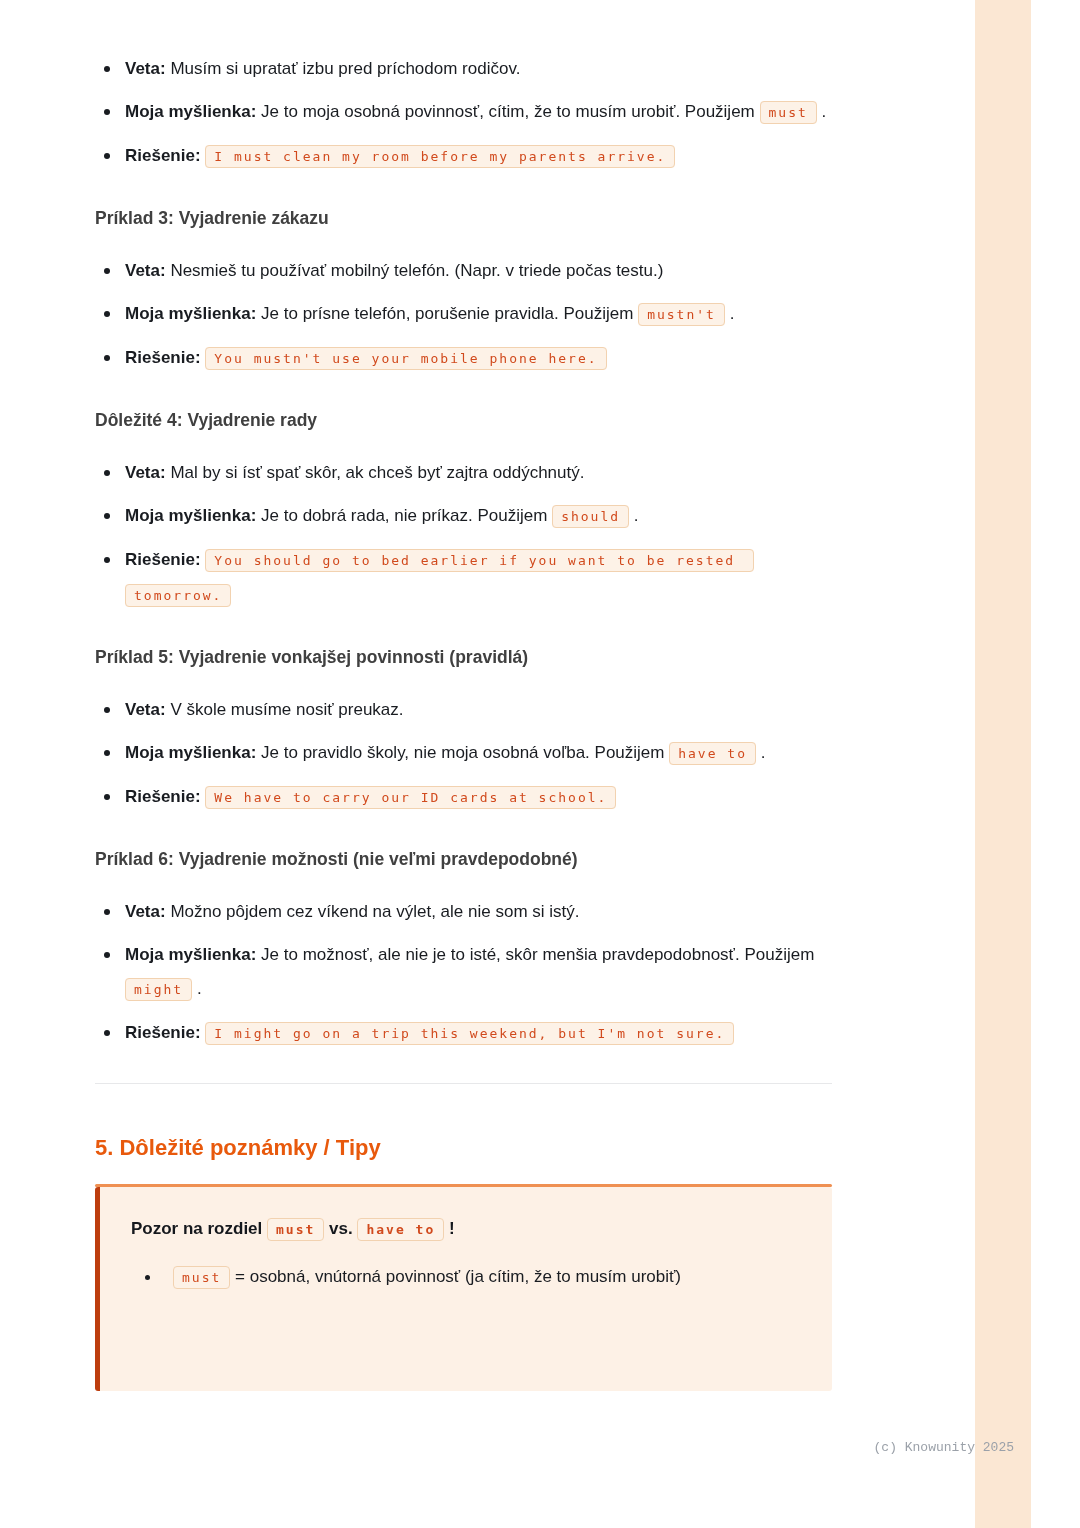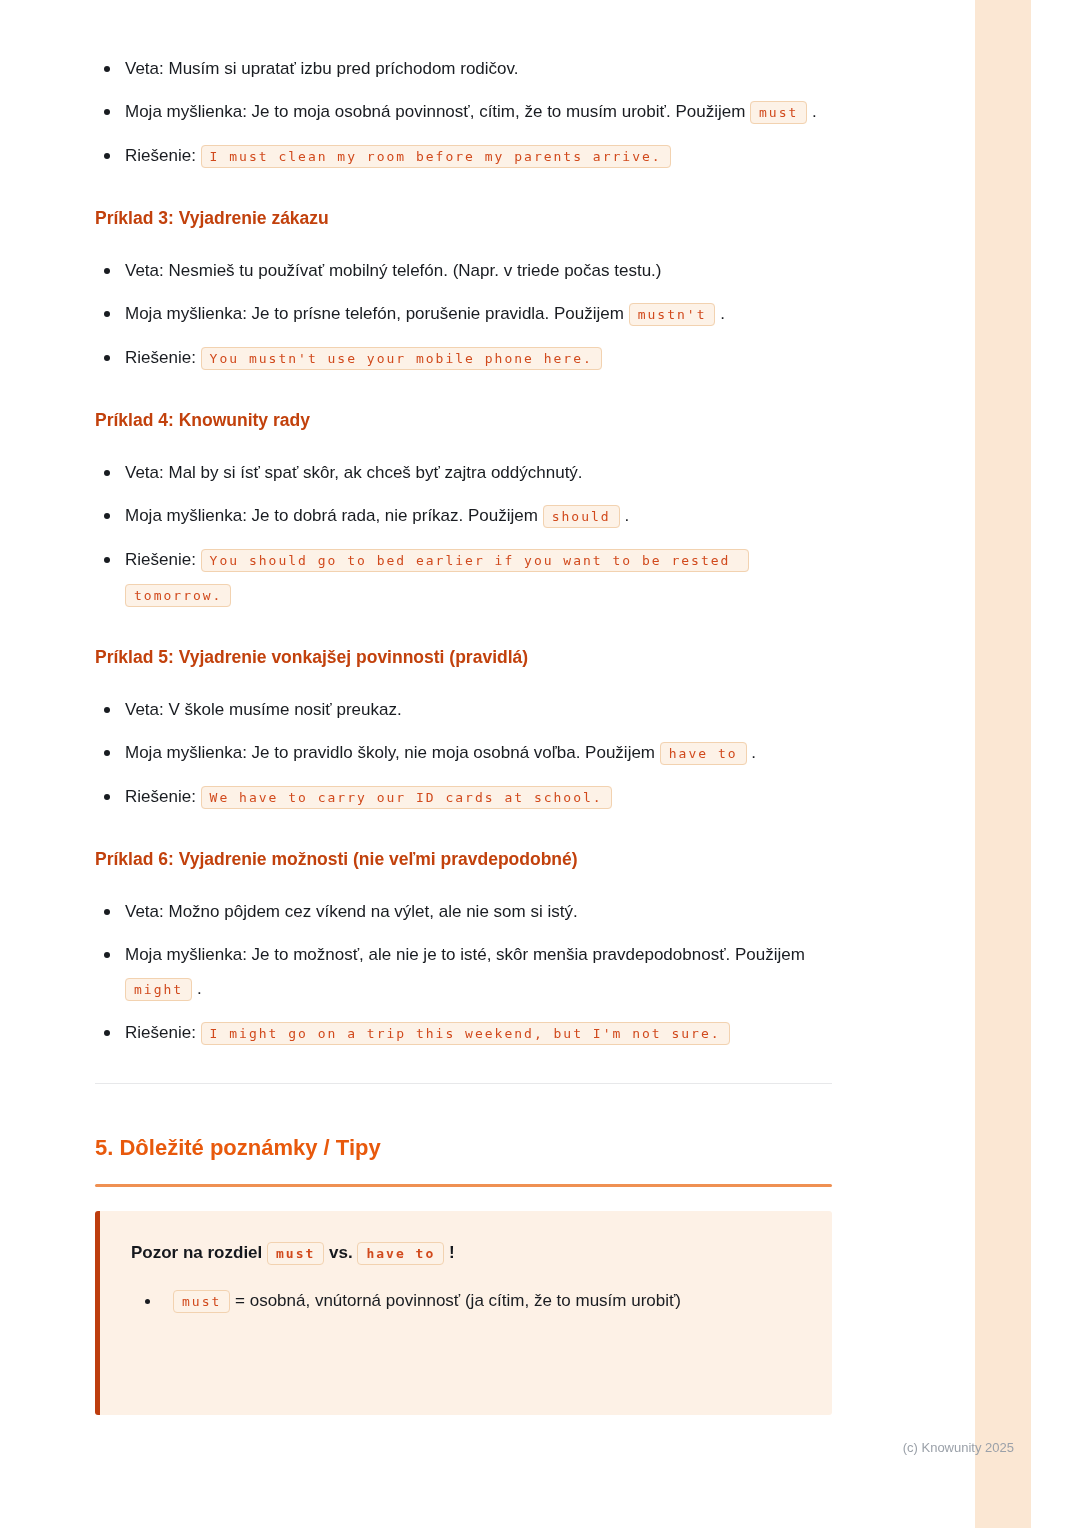--- a/index.html
+++ b/index.html
@@ -33,80 +33,80 @@
     font-size: 17px;
     line-height: 34px;
     margin-bottom: 9px;
   }
   .bullet::before {
     content: "";
     position: absolute; left: 9px; top: 14px;
     width: 6px; height: 6px; border-radius: 50%;
     background: var(--text, #191c21);
   }
-  .bullet strong { font-weight: 400; }
+  .bullet strong { font-weight: 700; }
 
   .code {
     font-family: "DejaVu Sans Mono", "Liberation Mono", monospace;
     font-size: 13px;
     letter-spacing: 2px;
     color: var(--code-text, #d14a1d);
     background: var(--code-bg, #fdf2e7);
     border: 1px solid var(--code-border, #f2d2b0);
     border-radius: 4px;
     padding: 3px 8px;
     -webkit-box-decoration-break: clone;
     box-decoration-break: clone;
     white-space: pre-wrap;
   }
 
   h3.section-heading {
     font-size: 17.5px; line-height: 24px;
     font-weight: 700;
-    color: #c2410c;
+    color: #404040;
     margin: 32px 0 24px;
   }
 
   .divider { height: 1px; background: #e7e8ea; margin-top: 32px; }
 
   h2.tips-heading {
     font-size: 22px; line-height: 40px;
     font-weight: 700;
     color: var(--accent, #e8590c);
     margin: 44px 0 0;
   }
   .tips-rule {
     height: 3px;
     background: var(--rule, #ef9052);
     border-radius: 2px;
     margin-top: 16px;
   }
 
   .callout {
-    margin-top: 24px;
     background: var(--callout-bg, #fdf1e6);
     border-left: 5px solid var(--callout-border, #bd3d0e);
     border-radius: 3px;
     padding: 26px 12px 96px 31px;
   }
   .callout-lead {
     margin: 0;
     font-size: 17px; line-height: 32px;
     font-weight: 700;
     color: #15181d;
   }
   .callout ul.blist { margin-top: 14px; }
   .callout .bullet { padding-left: 42px; margin-bottom: 0; font-weight: 400; }
   .callout .bullet::before { left: 14px; top: 15px; width: 5px; height: 5px; }
 
   .watermark {
     position: absolute; top: 1440px; right: 66px;
     font-size: 13px;
     color: #9ba1a9;
     z-index: 2;
+    font-family: Liberation Mono, monospace;
   }
 </style>
 </head>
 <body>
 
 <div class="side-stripe"></div>
 
 <div class="content">
 
   <ul class="blist">
@@ -137,21 +137,21 @@
       <span>Je to prísne telefón, porušenie pravidla. Použijem</span>
       <code class="code">mustn't</code>
       <span>.</span>
     </li>
     <li class="bullet">
       <strong>Riešenie:</strong>
       <code class="code">You mustn't use your mobile phone here.</code>
     </li>
   </ul>
 
-  <h3 class="section-heading">Príklad 4: Knowunity rady</h3>
+  <h3 class="section-heading">Dôležité 4: Vyjadrenie rady</h3>
   <ul class="blist">
     <li class="bullet">
       <strong>Veta:</strong>
       <span>Mal by si ísť spať skôr, ak chceš byť zajtra oddýchnutý.</span>
     </li>
     <li class="bullet">
       <strong>Moja myšlienka:</strong>
       <span>Je to dobrá rada, nie príkaz. Použijem</span>
       <code class="code">should</code>
       <span>.</span>

